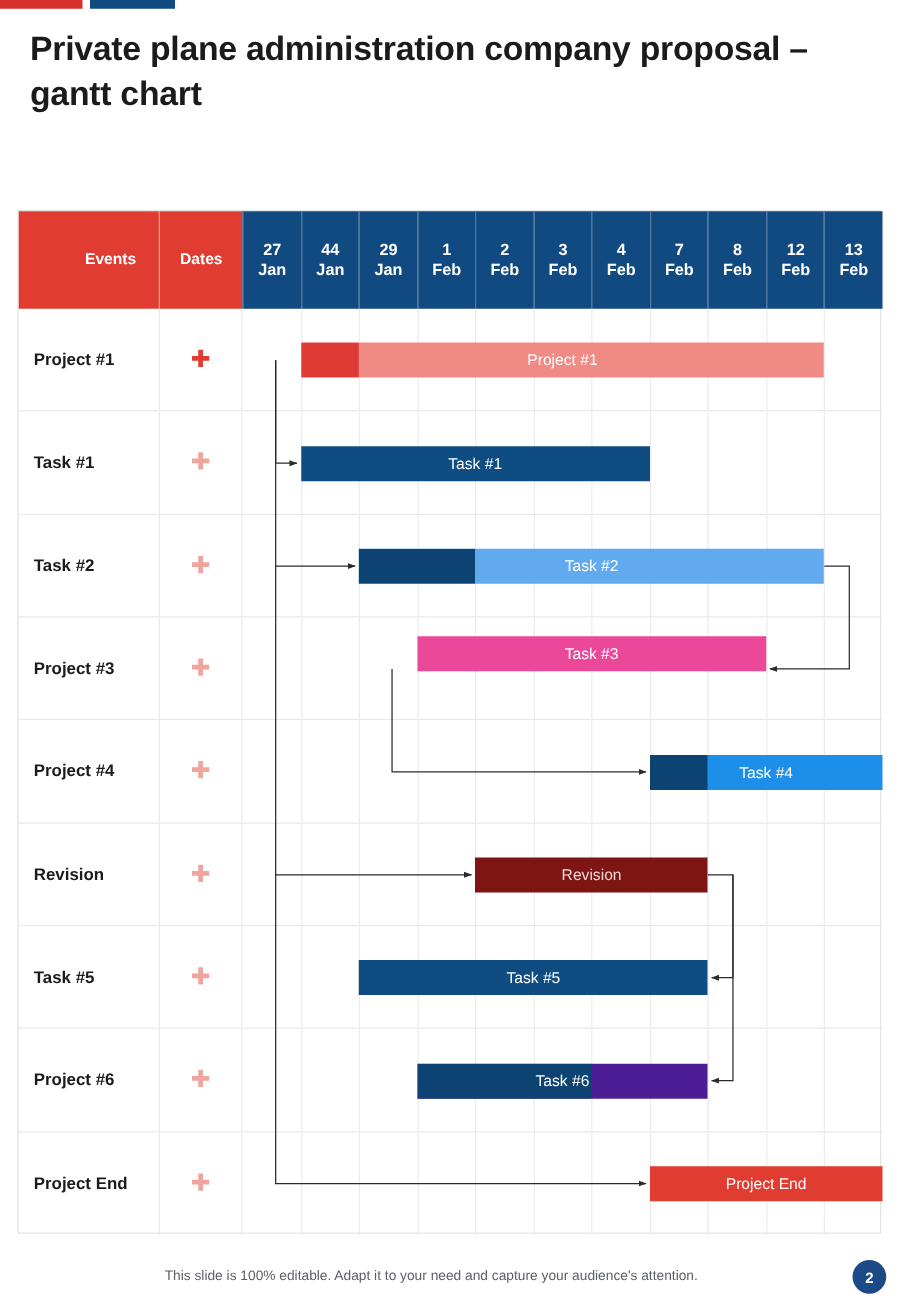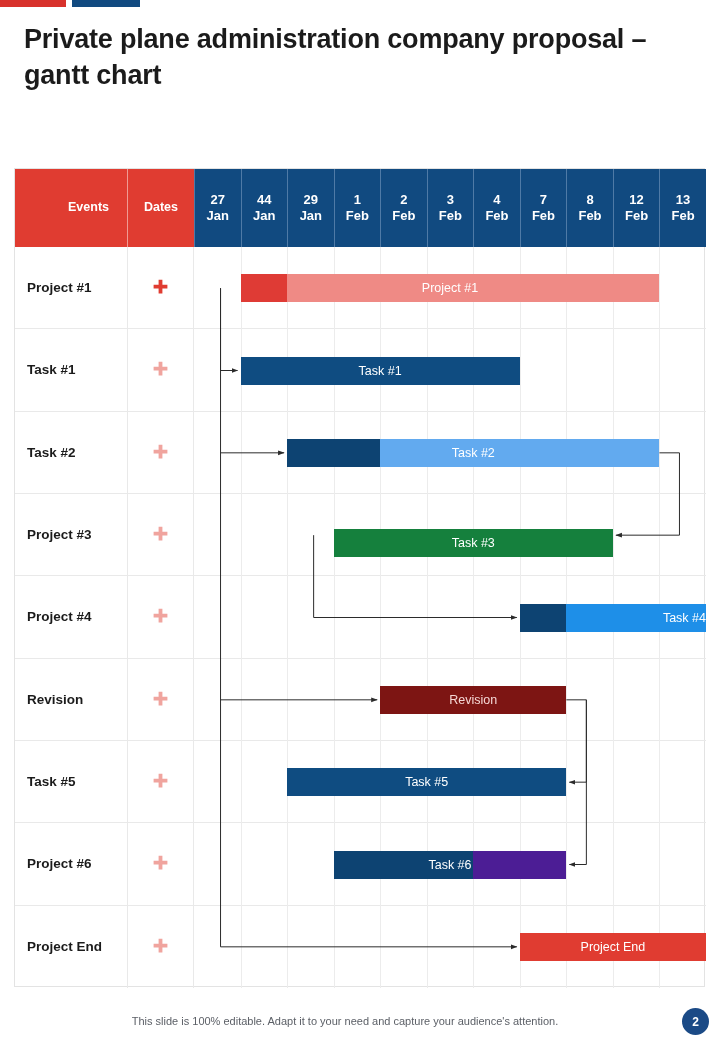--- a/index.html
+++ b/index.html
@@ -345,24 +345,24 @@
               <div class="bar-seg" style="width: 46.5455px; background: rgb(223, 59, 53);"></div>
               <span class="bar-label">Project #1</span>
             </div>
             <div class="bar" style="left: 46.5455px; width: 279.273px; top: 109.5px; background: rgb(15, 76, 129); color: rgb(255, 255, 255);">
               <span class="bar-label">Task #1</span>
             </div>
             <div class="bar" style="left: 93.0909px; width: 372.364px; top: 191.833px; background: rgb(98, 170, 239); color: rgb(255, 255, 255);">
               <div class="bar-seg" style="width: 93.0909px; background: rgb(13, 67, 114);"></div>
               <span class="bar-label">Task #2</span>
             </div>
-            <div class="bar" style="left: 139.636px; width: 279.273px; top: 282px; background: #15803d; color: rgb(255, 255, 255);">
+            <div class="bar" style="left: 139.636px; width: 279.273px; top: 262px; background: #ec4899; color: rgb(255, 255, 255);">
               <span class="bar-label">Task #3</span>
             </div>
-            <div class="bar" style="left: 325.818px; width: 186.182px; top: 356.5px; background: rgb(30, 143, 232); color: rgb(255, 255, 255); justify-content: flex-end;">
+            <div class="bar" style="left: 325.818px; width: 186.182px; top: 356.5px; background: rgb(30, 143, 232); color: rgb(255, 255, 255);">
               <div class="bar-seg" style="width: 46.5455px; background: rgb(13, 67, 114);"></div>
               <span class="bar-label">Task #4</span>
             </div>
             <div class="bar" style="left: 186.182px; width: 186.182px; top: 438.833px; background: rgb(125, 21, 19); color: rgb(245, 215, 213);">
               <span class="bar-label">Revision</span>
             </div>
             <div class="bar" style="left: 93.0909px; width: 279.273px; top: 521.167px; background: rgb(15, 76, 129); color: rgb(255, 255, 255);">
               <span class="bar-label">Task #5</span>
             </div>
             <div class="bar" style="left: 139.636px; width: 232.727px; top: 603.5px; background: #4c1d95; color: rgb(255, 255, 255);">

